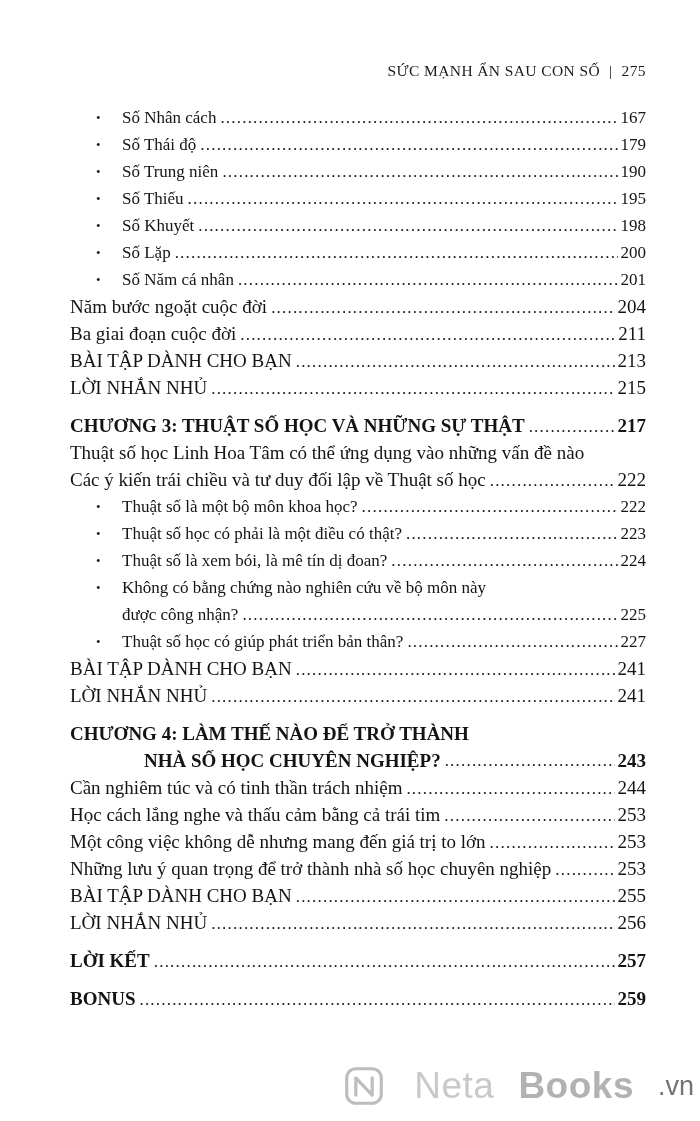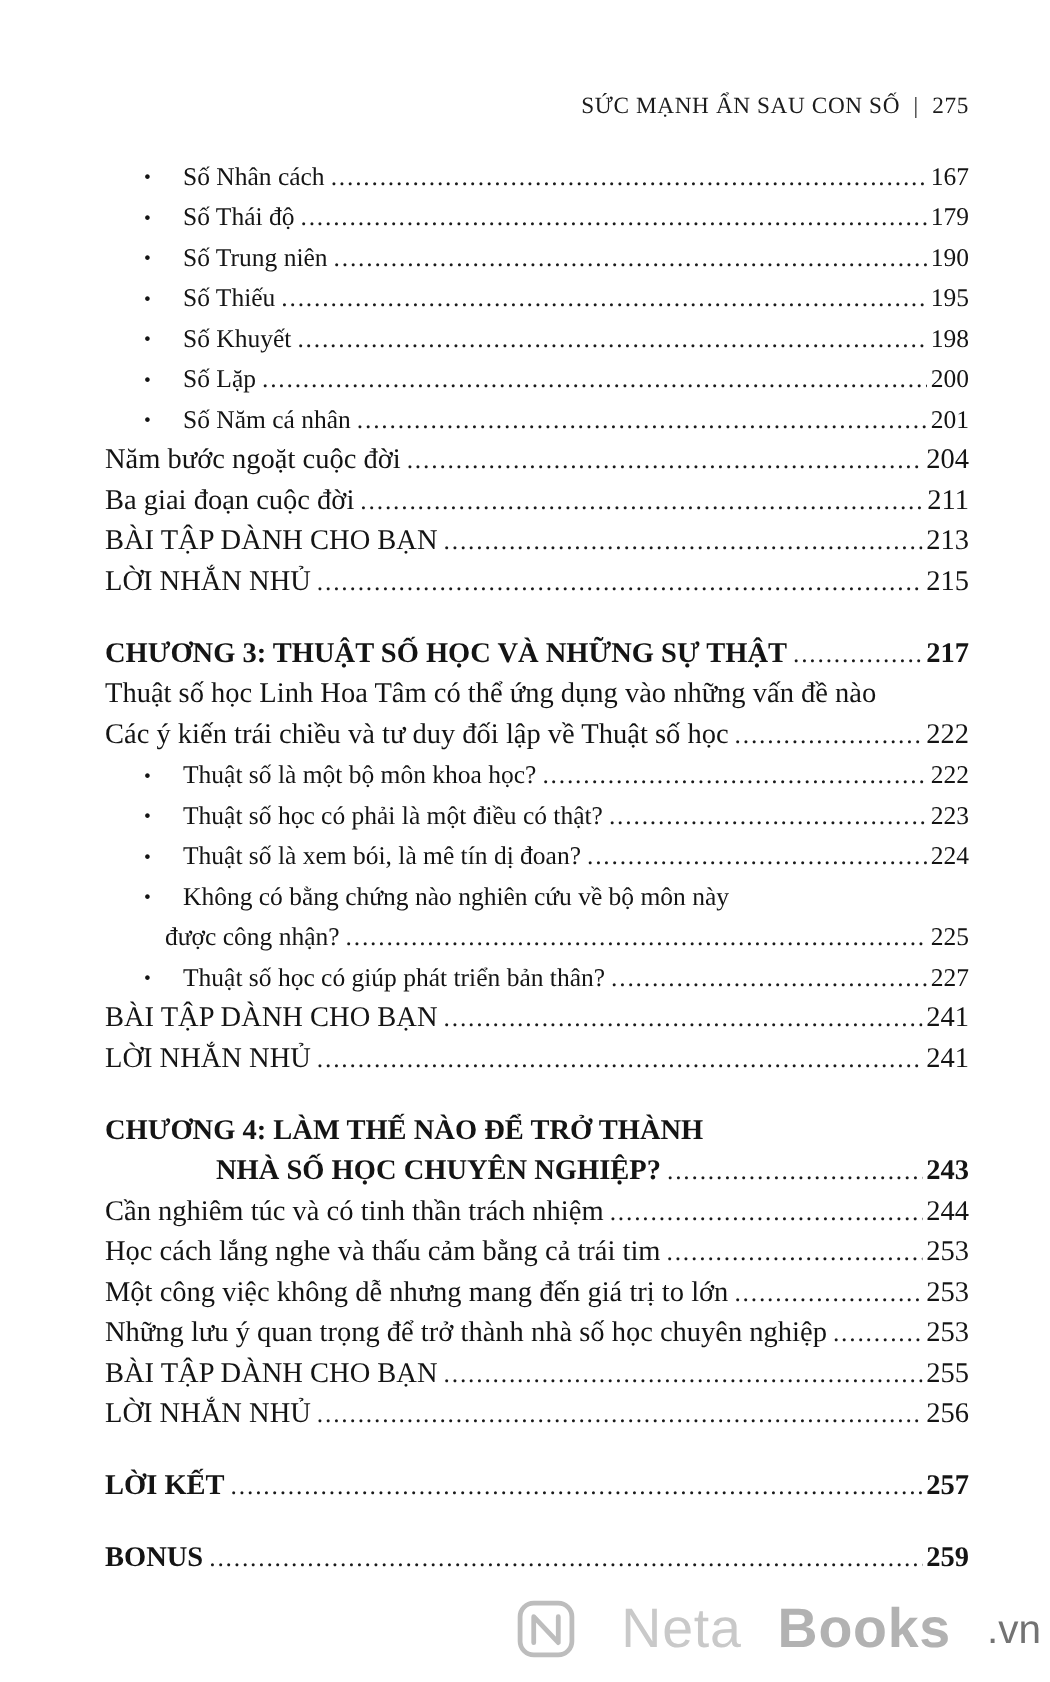--- a/index.html
+++ b/index.html
@@ -29,31 +29,31 @@
 
   .toc { width: 100%; }
   .entry {
     display: flex;
     align-items: baseline;
     line-height: 27px;
     height: 27px;
     font-size: 19px;
     white-space: nowrap;
   }
-  .entry.gap { margin-top: 21px; }
+  .entry.gap { margin-top: 11px; }
   .entry .title { flex: 0 0 auto; }
   .entry .bullet {
     flex: 0 0 26px;
     margin-left: 26px;
     font-size: 13px;
     align-self: center;
   }
   .entry.bullet-row { font-size: 17px; }
   .entry.bullet-cont-row { font-size: 17px; }
-  .entry.bullet-cont-row .title { margin-left: 40px; }
+  .entry.bullet-cont-row .title { margin-left: 52px; }
   .entry.chapter-row { font-weight: bold; }
   .entry.chapter-cont-row { font-weight: bold; align-items: flex-end; }
   .entry.chapter-cont-row .title { margin-left: 74px; }
   .leader {
     flex: 1 1 6px;
     min-width: 6px;
     overflow: hidden;
     white-space: nowrap;
     margin: 0 3px 0 4px;
   }

